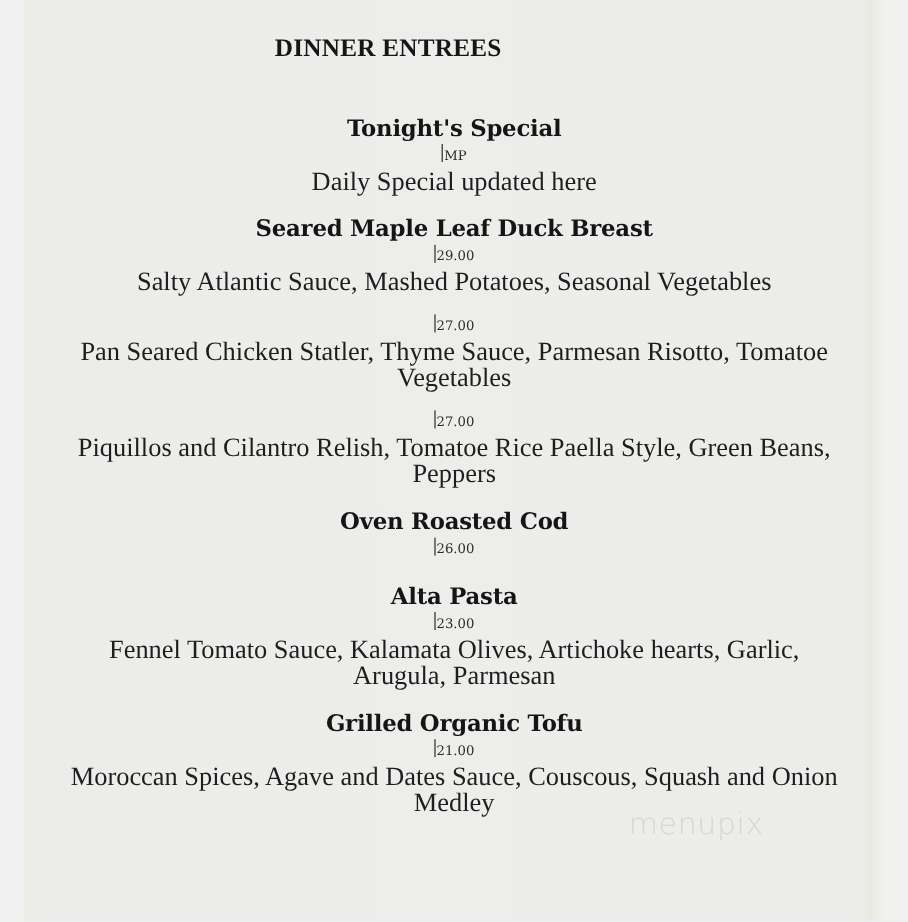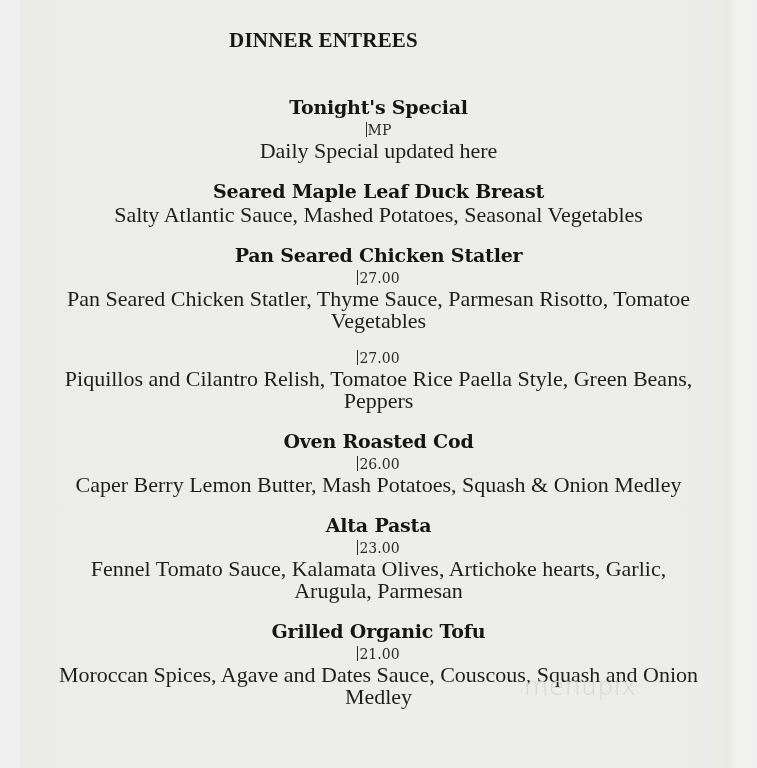--- a/index.html
+++ b/index.html
@@ -64,21 +64,21 @@
     .item-name {
       font-family: "DejaVu Serif", serif;
       font-weight: bold;
       font-size: 19px;
       line-height: 26px;
       color: #151515;
       letter-spacing: -0.2px;
     }
     .item-price {
       font-family: "DejaVu Serif", serif;
-      font-size: 14px;
+      font-size: 11px;
       line-height: 20px;
       color: #2a2a2a;
     }
     .item-price .bar {
       display: inline-block;
       width: 1px;
       height: 15px;
       background: #2a2a2a;
       vertical-align: -2px;
       margin-right: 1px;
@@ -112,38 +112,37 @@
 
 <div class="items">
   <div class="item">
     <div class="item-name">Tonight's Special</div>
     <div class="item-price"><span class="bar"></span><span>MP</span></div>
     <div class="item-desc">Daily Special updated here</div>
   </div>
 
   <div class="item">
     <div class="item-name">Seared Maple Leaf Duck Breast</div>
+    <div class="item-price"><span class="bar"></span><span>29.00</span></div>
     <div class="item-desc">Salty Atlantic Sauce, Mashed Potatoes, Seasonal Vegetables</div>
   </div>
 
   <div class="item">
-    <div class="item-name">Pan Seared Chicken Statler</div>
     <div class="item-price"><span class="bar"></span><span>27.00</span></div>
     <div class="item-desc">Pan Seared Chicken Statler, Thyme Sauce, Parmesan Risotto, Tomatoe Vegetables</div>
   </div>
 
   <div class="item">
     <div class="item-price"><span class="bar"></span><span>27.00</span></div>
     <div class="item-desc">Piquillos and Cilantro Relish, Tomatoe Rice Paella Style, Green Beans, Peppers</div>
   </div>
 
   <div class="item">
     <div class="item-name">Oven Roasted Cod</div>
     <div class="item-price"><span class="bar"></span><span>26.00</span></div>
-    <div class="item-desc">Caper Berry Lemon Butter, Mash Potatoes, Squash &amp; Onion Medley</div>
   </div>
 
   <div class="item">
     <div class="item-name">Alta Pasta</div>
     <div class="item-price"><span class="bar"></span><span>23.00</span></div>
     <div class="item-desc" style="padding: 0 70px;">Fennel Tomato Sauce, Kalamata Olives, Artichoke hearts, Garlic, Arugula, Parmesan</div>
   </div>
 
   <div class="item">
     <div class="item-name">Grilled Organic Tofu</div>

